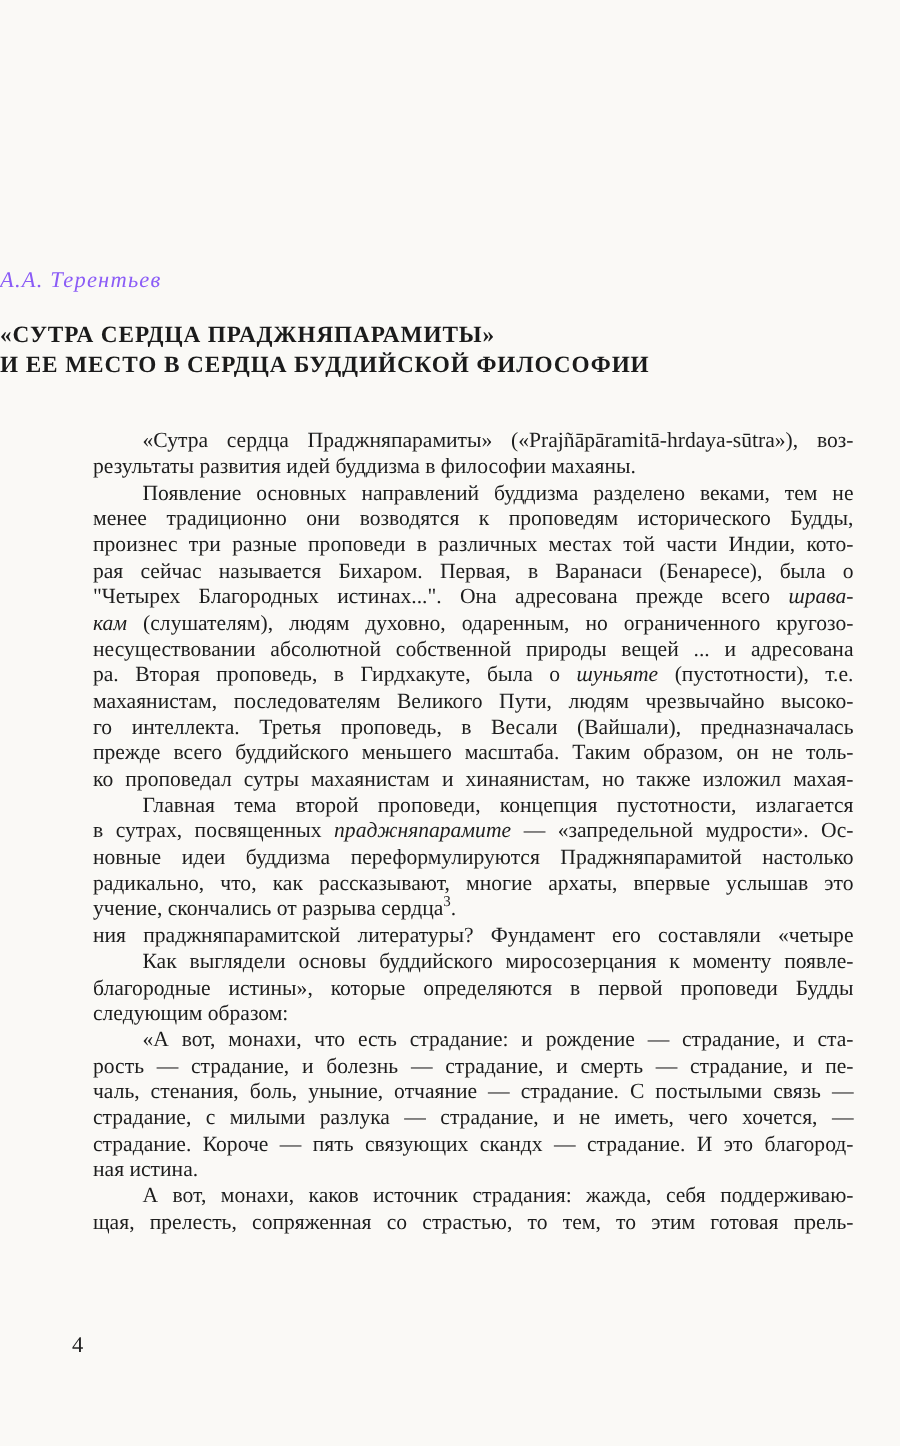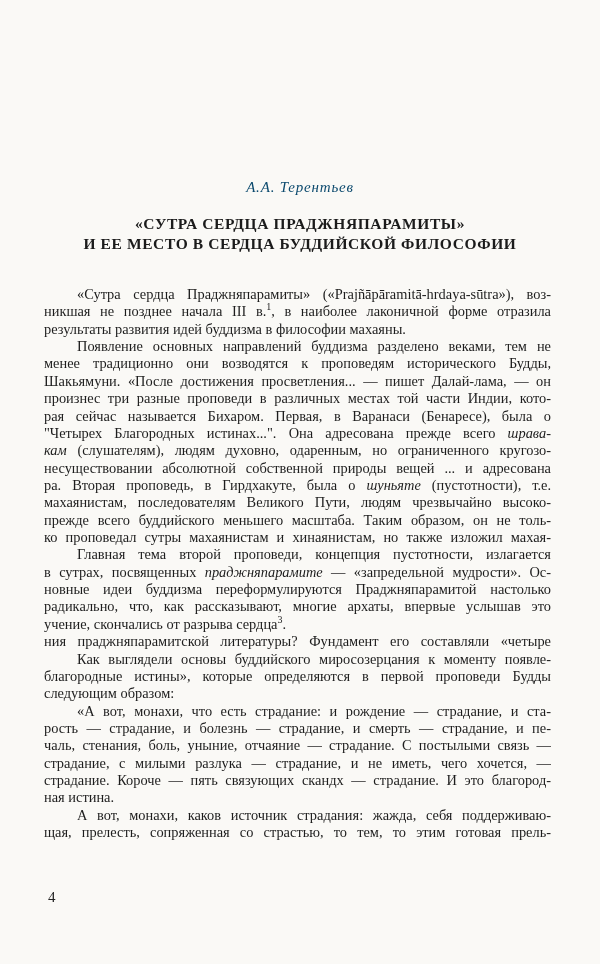--- a/index.html
+++ b/index.html
@@ -14,42 +14,41 @@
     font-family: "Liberation Serif", "DejaVu Serif", serif;
     color: #1e1e1e;
     overflow: hidden;
     box-sizing: border-box;
   }
   .author-line {
     position: absolute;
     top: 179px;
     left: 0;
     width: 600px;
-    text-align: center;
+    text-align: left;
     font-style: italic;
     font-size: 15px;
     letter-spacing: 0.8px;
-    color: #0c4a6e;
+    color: #8b5cf6;
   }
   .title-block {
     position: absolute;
     top: 214px;
     left: 0;
     width: 600px;
-    text-align: center;
     font-weight: bold;
     font-size: 15.5px;
     line-height: 19.5px;
     letter-spacing: 0.6px;
     color: #1b1b1b;
   }
   .body-text {
     position: absolute;
     top: 286px;
-    left: 44px;
+    left: 62px;
     width: 507px;
     font-size: 14.4px;
     line-height: 17.36px;
     color: #1d1d1d;
   }
   .paragraph {
     margin: 0;
     padding: 0;
   }
   .line {
@@ -88,34 +87,33 @@
   <div class="author-line">А.А. Терентьев</div>
 
   <div class="title-block">
     <div>«СУТРА СЕРДЦА ПРАДЖНЯПАРАМИТЫ»</div>
     <div>И ЕЕ МЕСТО В СЕРДЦА БУДДИЙСКОЙ ФИЛОСОФИИ</div>
   </div>
 
   <div class="body-text">
       <div class="paragraph">
         <div class="line indent">«Сутра сердца Праджняпарамиты» («Prajñāpāramitā-hrdaya-sūtra»), воз-</div>
-        <div class="line">никшая не позднее начала III в.<sup>1</sup>, в наиболее лаконичной форме отразила</div>
         <div class="line para-end">результаты развития идей буддизма в философии махаяны.</div>
       </div>
       <div class="paragraph">
         <div class="line indent">Появление основных направлений буддизма разделено веками, тем не</div>
         <div class="line">менее традиционно они возводятся к проповедям исторического Будды,</div>
-        <div class="line">Шакьямуни. «После достижения просветления... — пишет Далай-лама, — он</div>
         <div class="line">произнес три разные проповеди в различных местах той части Индии, кото-</div>
         <div class="line">рая сейчас называется Бихаром. Первая, в Варанаси (Бенаресе), была о</div>
         <div class="line">"Четырех Благородных истинах...". Она адресована прежде всего <i>шрава-</i></div>
         <div class="line"><i>кам</i> (слушателям), людям духовно, одаренным, но ограниченного кругозо-</div>
         <div class="line">несуществовании абсолютной собственной природы вещей ... и адресована</div>
         <div class="line">ра. Вторая проповедь, в Гирдхакуте, была о <i>шуньяте</i> (пустотности), т.е.</div>
         <div class="line">махаянистам, последователям Великого Пути, людям чрезвычайно высоко-</div>
+        <div class="line">го интеллекта. Третья проповедь, в Весали (Вайшали), предназначалась</div>
         <div class="line">прежде всего буддийского меньшего масштаба. Таким образом, он не толь-</div>
         <div class="line">ко проповедал сутры махаянистам и хинаянистам, но также изложил махая-</div>
       </div>
       <div class="paragraph">
         <div class="line indent">Главная тема второй проповеди, концепция пустотности, излагается</div>
         <div class="line">в сутрах, посвященных <i>праджняпарамите</i> — «запредельной мудрости». Ос-</div>
         <div class="line">новные идеи буддизма переформулируются Праджняпарамитой настолько</div>
         <div class="line">радикально, что, как рассказывают, многие архаты, впервые услышав это</div>
         <div class="line para-end">учение, скончались от разрыва сердца<sup>3</sup>.</div>
       </div>

